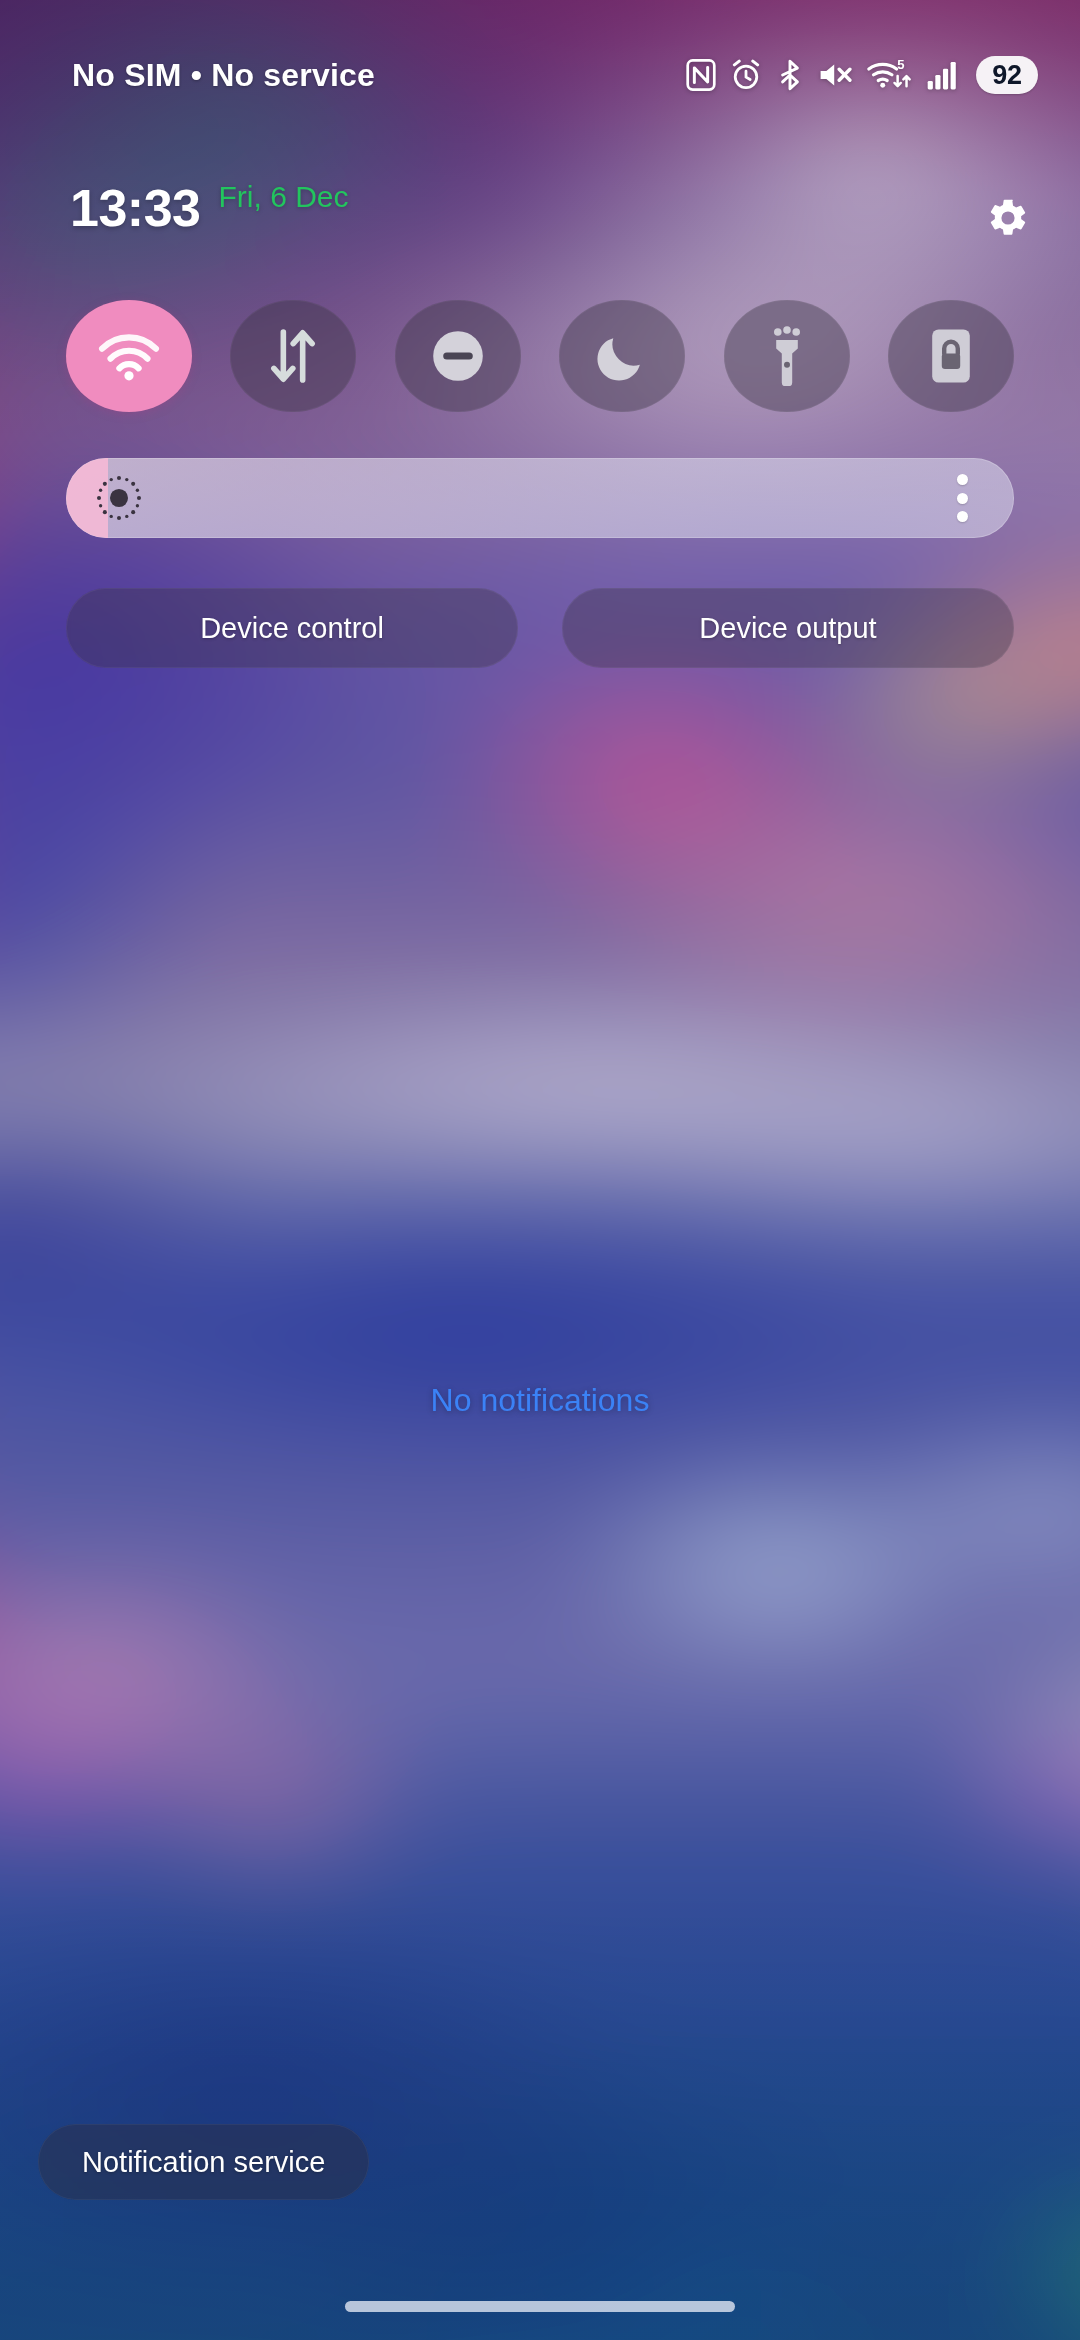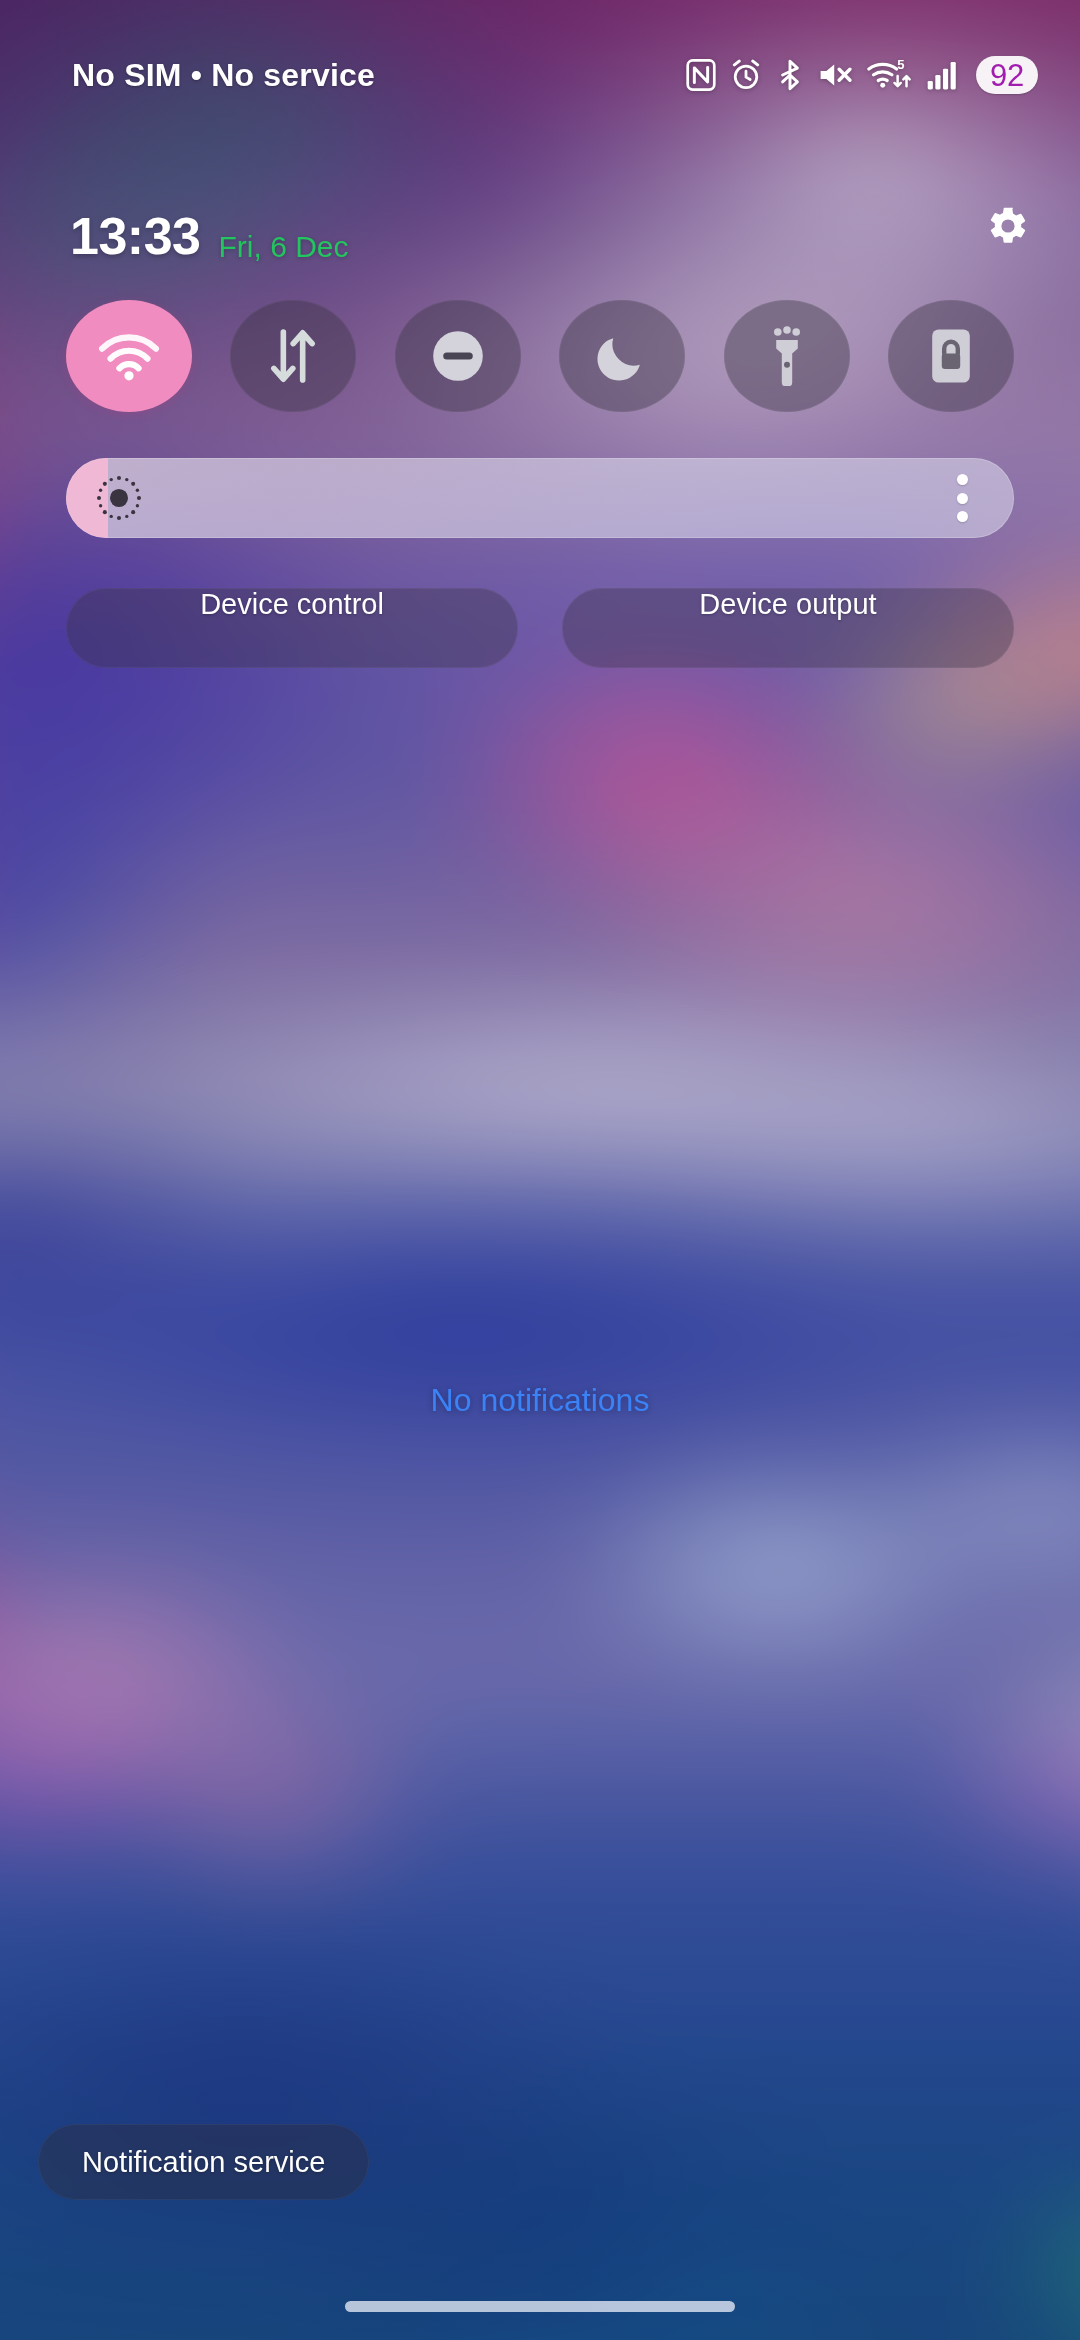--- a/index.html
+++ b/index.html
@@ -154,34 +154,34 @@
     justify-content: center;
     min-width: 62px;
     height: 38px;
     padding: 0 12px;
     border-radius: 19px;
     background: #f6f2f6;
     margin-left: 4px;
     box-shadow: 0 1px 2px rgba(0,0,0,0.20);
   }
   #battery-level {
-    color: #a21caf;
-    font-size: 31px;
-    font-weight: 400;
+    color: #0f172a;
+    font-size: 27px;
+    font-weight: 700;
     line-height: 1;
     letter-spacing: -0.3px;
   }
 
   
   #clock-row {
     position: absolute;
     top: 182px; left: 0; right: 0;
     height: 80px;
     display: flex;
-    align-items: flex-end;
+    align-items: flex-start;
     padding: 0 36px 0 70px;
   }
   #clock-time {
     color: #ffffff;
     font-size: 52px;
     font-weight: 700;
     letter-spacing: -0.5px;
     line-height: 1;
     text-shadow: 0 2px 5px rgba(0,0,0,0.25);
   }
@@ -297,20 +297,21 @@
     height: 80px;
     display: flex;
     gap: 44px;
   }
   .action-button {
     flex: 1;
     border-radius: 40px;
     background: rgba(58,50,68,0.36);
     box-shadow: inset 0 0 0 1px rgba(255,255,255,0.05);
     display: flex;
+    align-items: center;
     justify-content: center;
     cursor: pointer;
     backdrop-filter: blur(3px);
   }
   .action-button span {
     color: #ffffff;
     font-size: 29px;
     font-weight: 400;
     text-shadow: 0 1px 3px rgba(0,0,0,0.28);
   }

